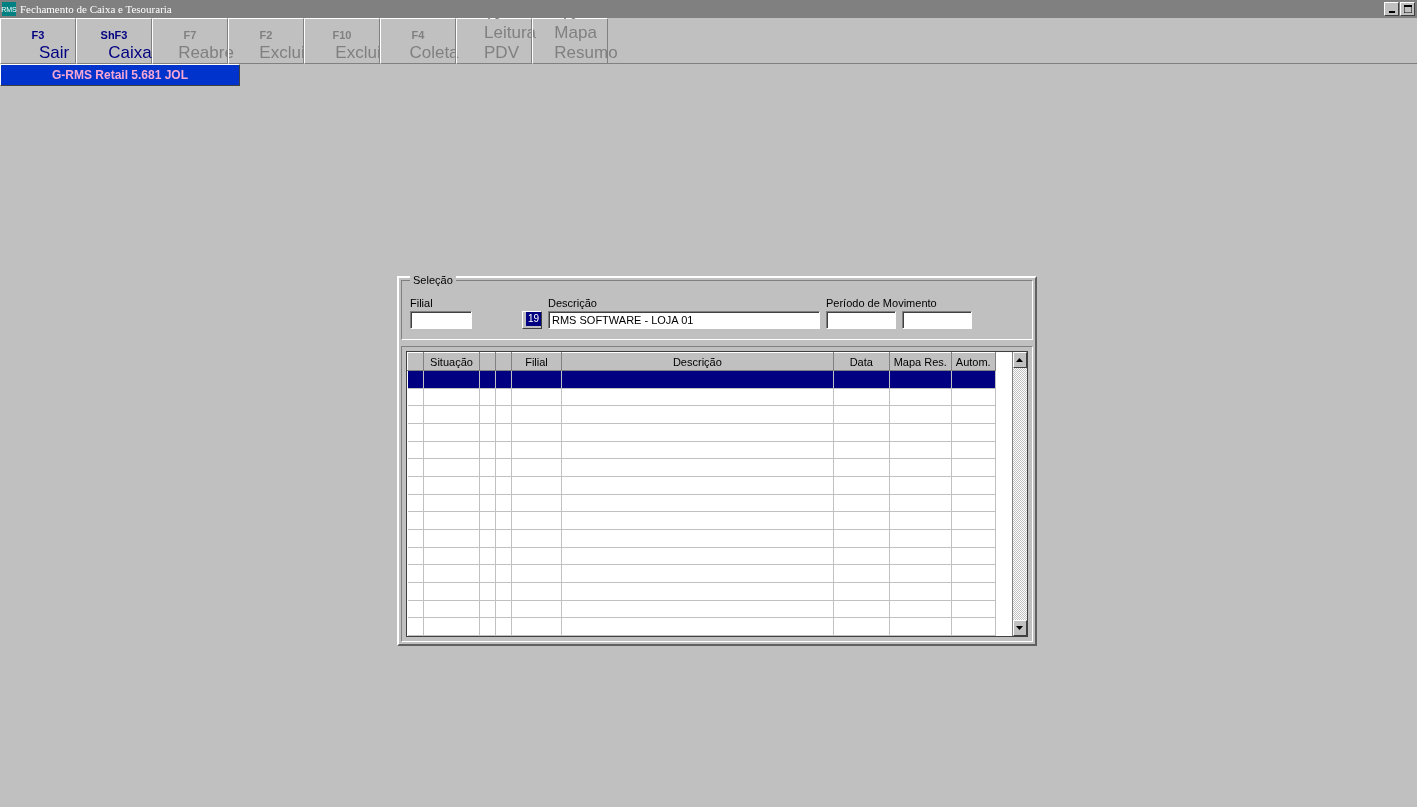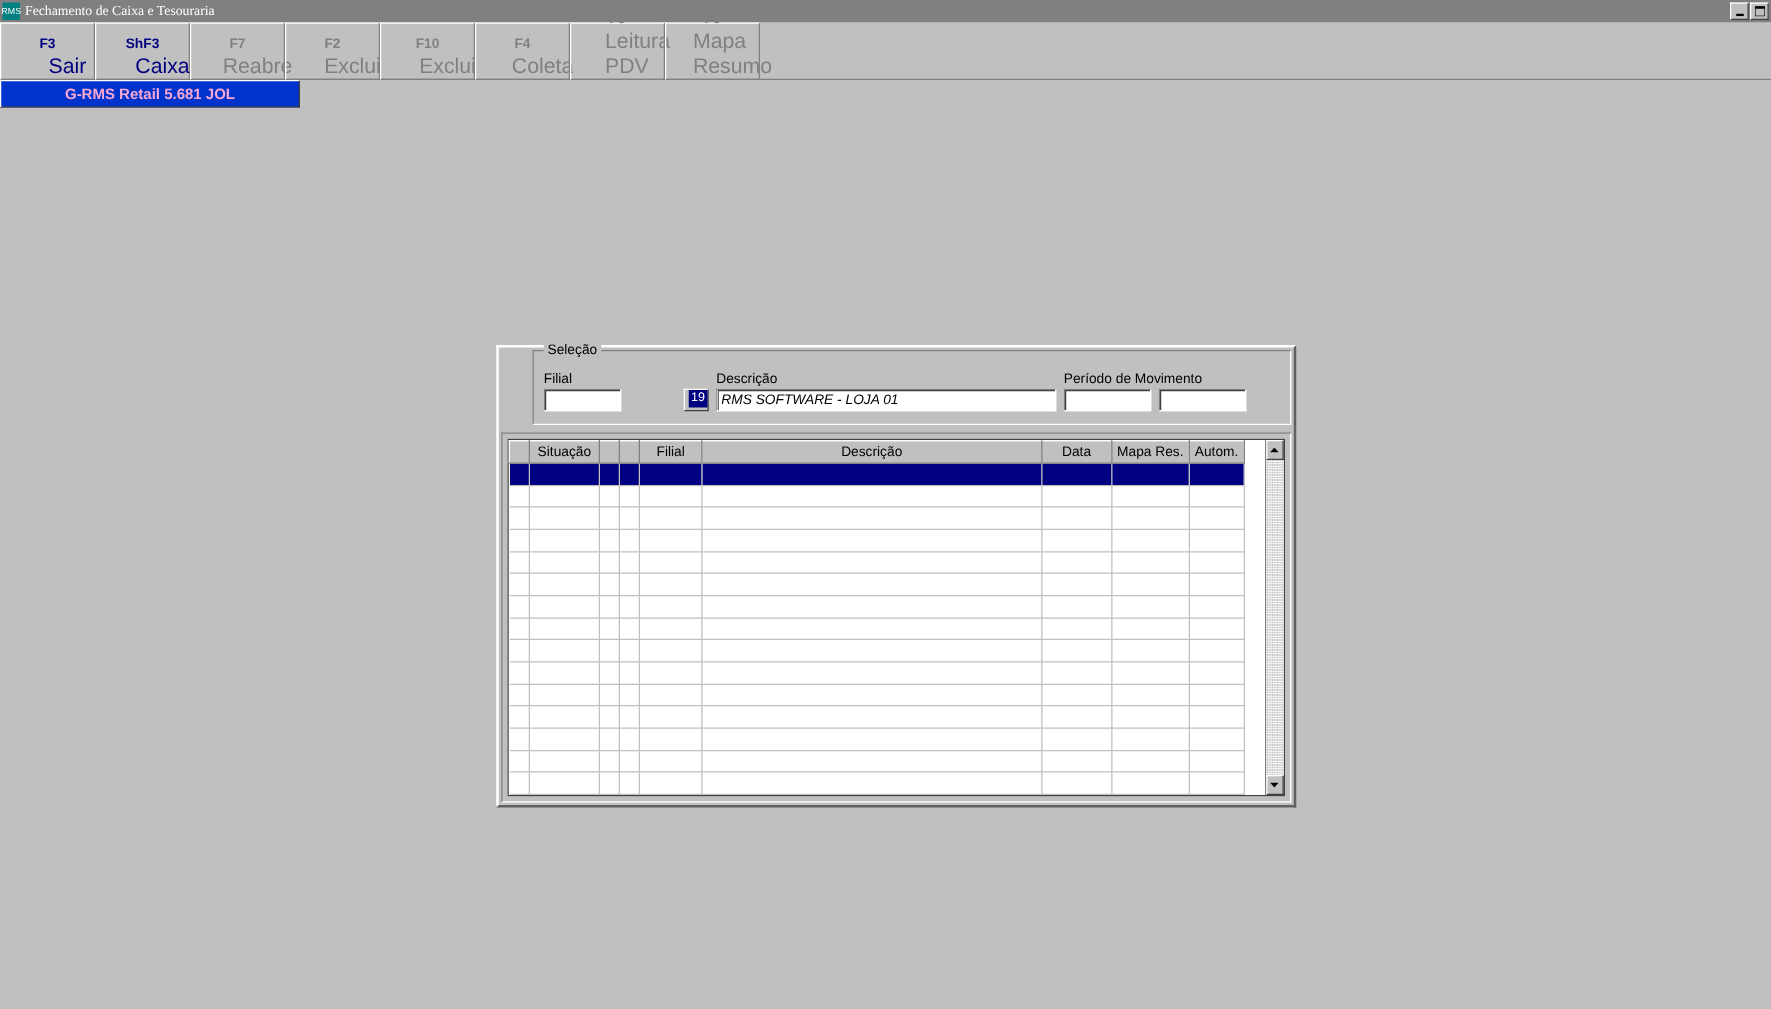--- a/index.html
+++ b/index.html
@@ -97,21 +97,20 @@
   border-bottom-color: #606060;
   padding: 2px;
 }
 .fieldset {
   border: 1px solid #808080;
   border-right-color: #fff;
   border-bottom-color: #fff;
   position: relative;
   padding: 16px 8px 10px 8px;
   margin-bottom: 6px;
-  margin-left: 25px;
 }
 .fieldset .legend {
   position: absolute;
   top: -7px;
   left: 8px;
   background: #c0c0c0;
   padding: 0 3px;
   font-size: 11px;
 }
 .row { display: flex; gap: 6px; align-items: flex-end; }
@@ -121,21 +120,20 @@
 input[type=text] {
   background: #fff;
   border: 1px solid #808080;
   border-right-color: #fff;
   border-bottom-color: #fff;
   box-shadow: inset 1px 1px 0 #404040;
   height: 18px;
   font-family: inherit;
   font-size: 11px;
   padding: 1px 3px;
-  font-style: italic;
 }
 .filial-input { width: 62px; text-align: right; }
 .filial-val {
   position: absolute;
   background: #000080;
   color: #fff;
   font-size: 10px;
   padding: 0 2px;
   right: 1px;
   top: 1px;

